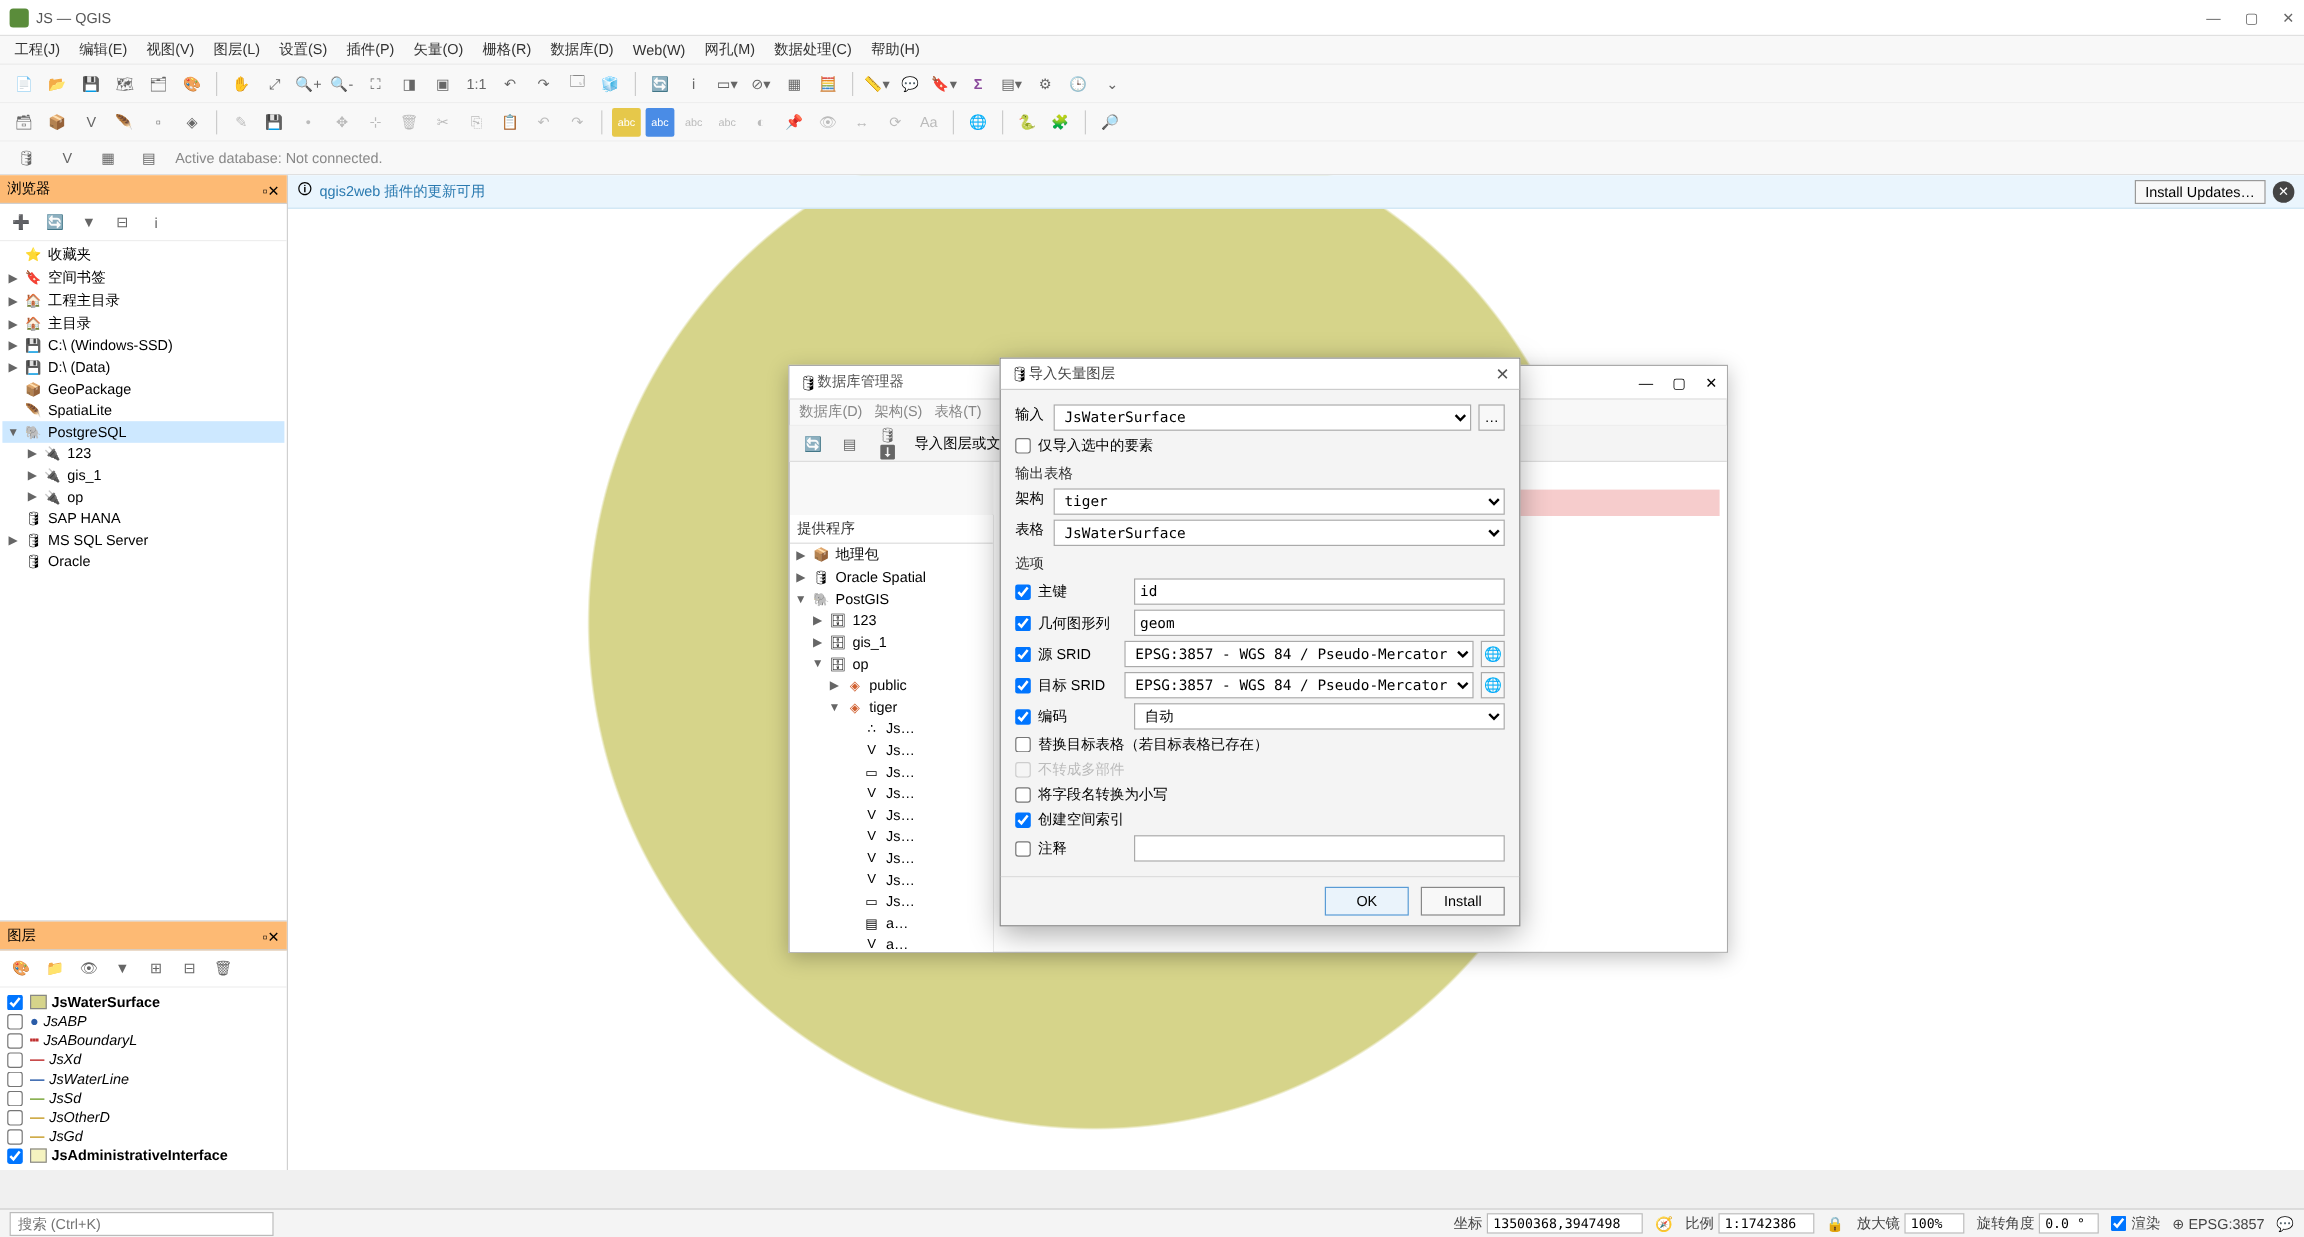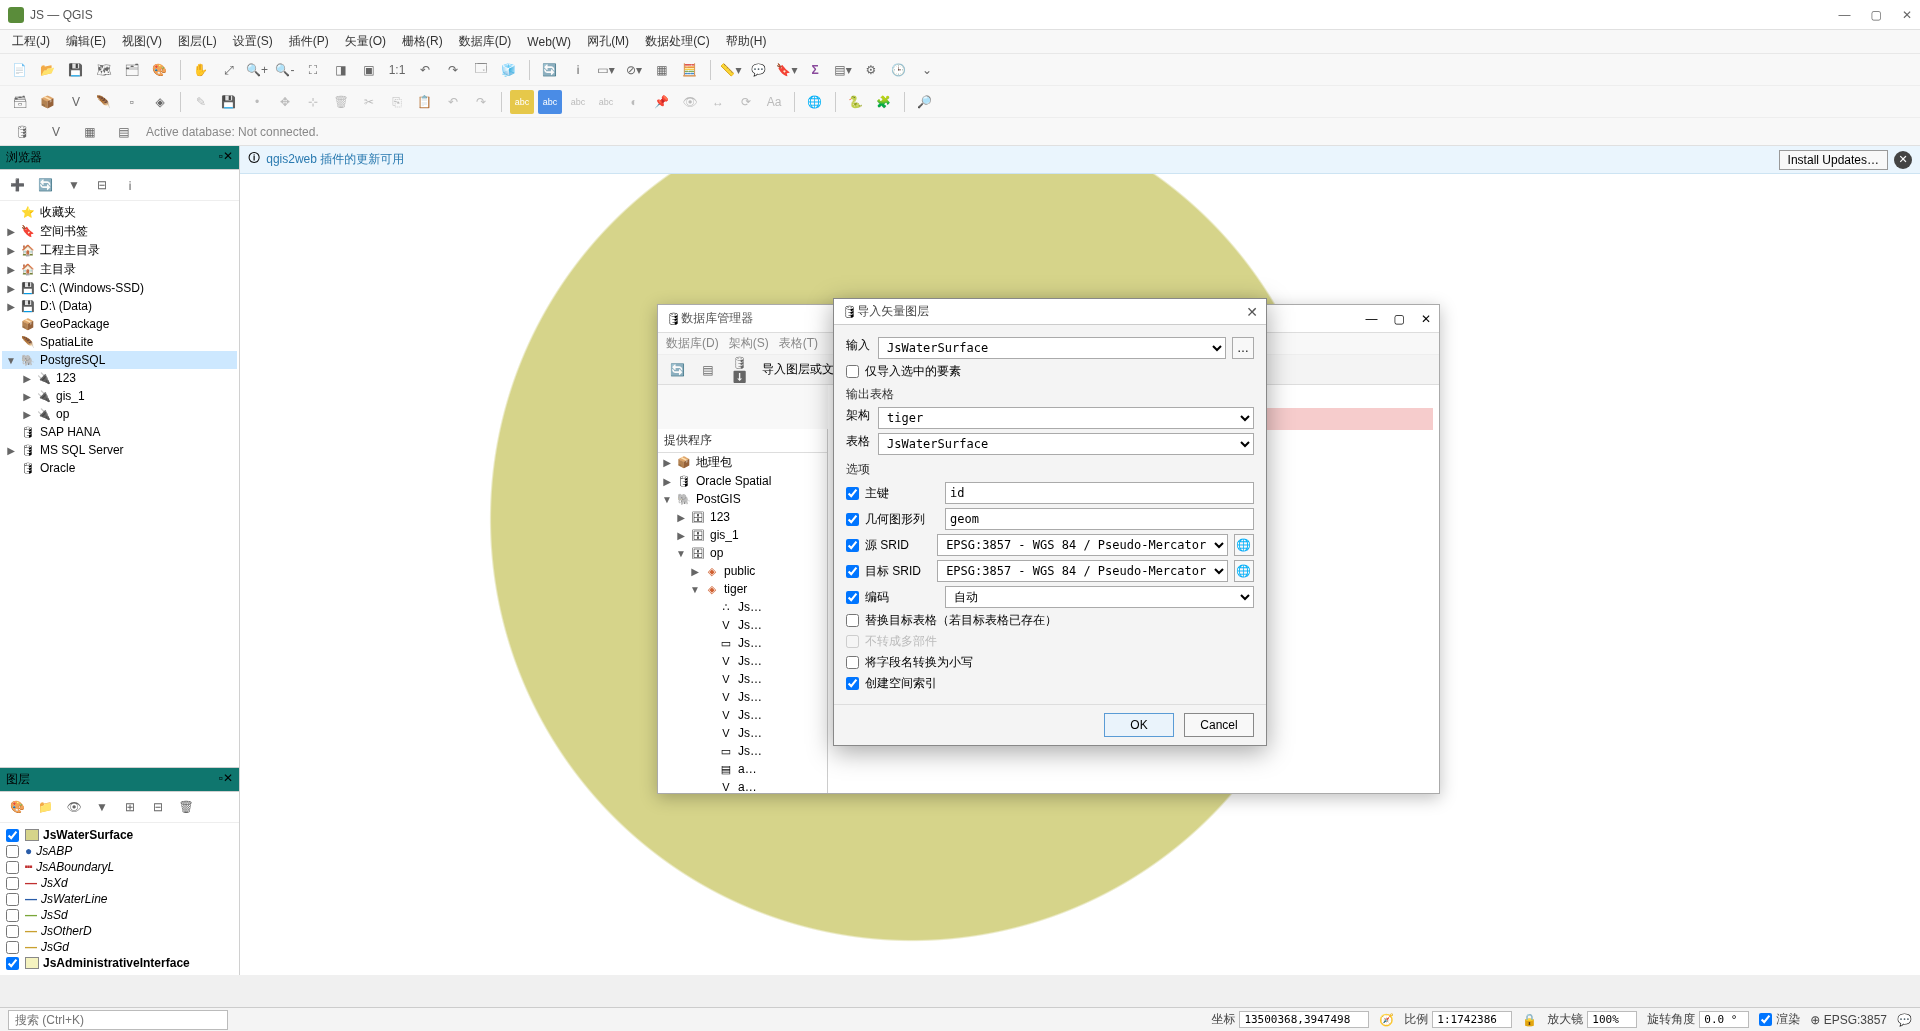--- a/index.html
+++ b/index.html
@@ -9,21 +9,21 @@
 .titlebar .title { flex: 1; color: #555; }
 .titlebar .winbtns { display: flex; gap: 20px; color: #666; }
 .menubar { height: 24px; background: #f8f8f8; display: flex; align-items: center; padding: 0 6px; gap: 4px; border-bottom: 1px solid #e8e8e8; }
 .menubar span { padding: 0 6px; color: #333; cursor: default; }
 .toolbar { height: 32px; background: #f8f8f8; display: flex; align-items: center; padding: 0 8px; gap: 4px; border-bottom: 1px solid #eee; }
 .toolbar .sep { width: 1px; height: 20px; background: #ccc; margin: 0 4px; }
 .tbtn { width: 24px; height: 24px; display: inline-flex; align-items: center; justify-content: center; color: #666; border-radius: 2px; }
 .statusrow { height: 28px; background:#f8f8f8; display:flex; align-items:center; padding:0 10px; gap:10px; border-bottom:1px solid #e0e0e0; color:#888; font-family: monospace;}
 .main { display: flex; height: calc(100% - 30px - 24px - 32px - 32px - 32px - 28px - 24px); }
 .leftpanel { width: 240px; background: #fff; border-right: 1px solid #d0d0d0; display:flex; flex-direction:column; }
-.panel-title { background: #0f766e; padding: 3px 6px; border-bottom: 1px solid #d0d0d0; display:flex; align-items:flex-start; }
+.panel-title { background: #fdba74; padding: 3px 6px; border-bottom: 1px solid #d0d0d0; display:flex; align-items:flex-end; }
 .panel-title span:first-child { flex:1; }
 .panel-tb { padding: 3px 6px; border-bottom:1px solid #eee; display:flex; gap:4px; }
 .tree { flex:1; overflow:auto; padding:2px; }
 .tree-item { display:flex; align-items:center; padding:1px 4px; gap:4px; white-space:nowrap; }
 .tree-item.sel { background:#cde8ff; }
 .tri { width:10px; text-align:center; color:#666; font-size:10px; }
 .ticon { width:16px; height:16px; display:inline-flex; align-items:center; justify-content:center; font-size:11px; }
 .layers-panel { border-top:1px solid #d0d0d0; display:flex; flex-direction:column; flex:0 0 auto; }
 .layers-list { padding:4px; }
 .layer-row { display:flex; align-items:center; gap:4px; padding:1px 2px; }
@@ -551,24 +551,29 @@
           <span>不转成多部件</span>
         </div>
         <div class="chkrow">
           <input type="checkbox" style="">
           <span>将字段名转换为小写</span>
         </div>
         <div class="chkrow">
           <input type="checkbox" checked="" style="">
           <span>创建空间索引</span>
         </div>
+        <div class="chkrow">
+          <input type="checkbox" style="">
+          <span class="lbl">注释</span>
+          <input type="text" style="">
+        </div>
       </div>
       <div class="btns">
         <button class="primary">OK</button>
-        <button>Cancel</button>
+        <button>Install</button>
       </div>
     </div>
 
   </div>
 </div>
 
 <div class="statusbar">
   <input class="search" placeholder="搜索 (Ctrl+K)" style="">
   <div class="spacer"></div>
   <div class="field">

